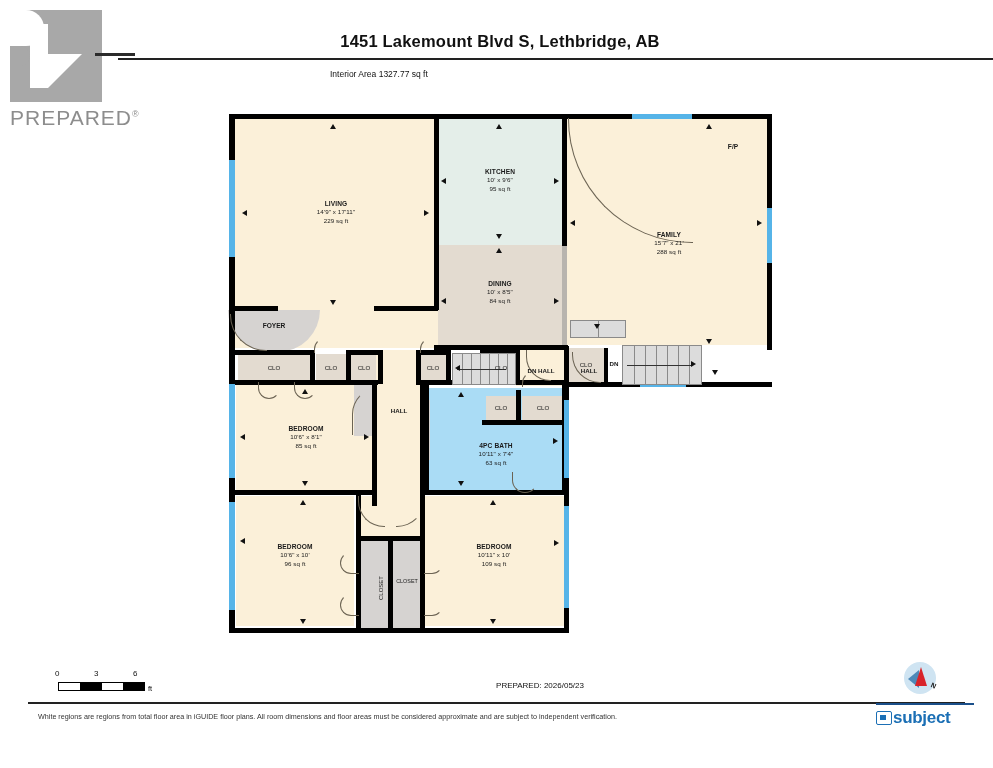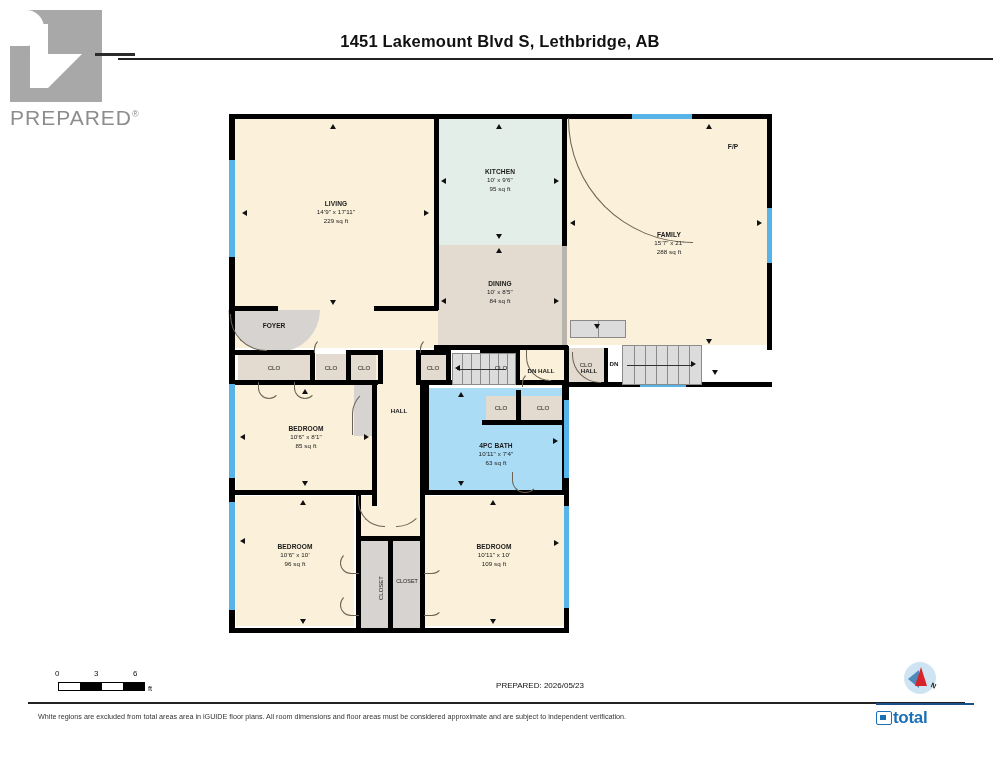--- a/index.html
+++ b/index.html
@@ -97,20 +97,24 @@
     <div class="leg"></div>
   </div>
   <div id="realtor-word"><span>PREPARED</span><sup>®</sup></div>
 </div>
 <div id="realtor-rule"></div>
 
 <div id="plan-title">1451 Lakemount Blvd S, Lethbridge, AB</div>
 <div id="title-rule"></div>
 
 <div id="area-block">
+  <div class="row">
+    <div class="lbl"></div>
+    <div class="val">Interior Area 1327.77 sq ft</div>
+  </div>
 </div>
 
 <div id="plan">
 
   <div class="room cream" style="left:234px;top:18px;width:204px;height:192px;"></div>
   <div class="room mint" style="left:438px;top:18px;width:124px;height:127px;"></div>
   <div class="room tan" style="left:438px;top:145px;width:124px;height:100px;"></div>
   <div class="room cream" style="left:566px;top:18px;width:206px;height:227px;"></div>
 
   <div class="room cream" style="left:234px;top:210px;width:204px;height:38px;"></div>
@@ -375,19 +379,19 @@
 <div id="prepared">PREPARED: 2026/05/23</div>
 
 <div id="compass">
   <div class="disc"></div>
   <div class="sblue"></div>
   <div class="nred"></div>
   <div class="nlet">N</div>
 </div>
 
 <div id="footer-rule"></div>
-<div id="disclaimer">White regions are excluded from total areas area in iGUIDE floor plans. All room dimensions and floor areas must be considered approximate and are subject to independent verification.</div>
+<div id="disclaimer">White regions are regions from total floor area in iGUIDE floor plans. All room dimensions and floor areas must be considered approximate and are subject to independent verification.</div>
 
 <div id="ig-rule"></div>
 <div id="iguide">
   <div id="ig-mark"></div>
-  <div id="ig-text">total</div>
+  <div id="ig-text">subject</div>
 </div>
 
 </body></html>

